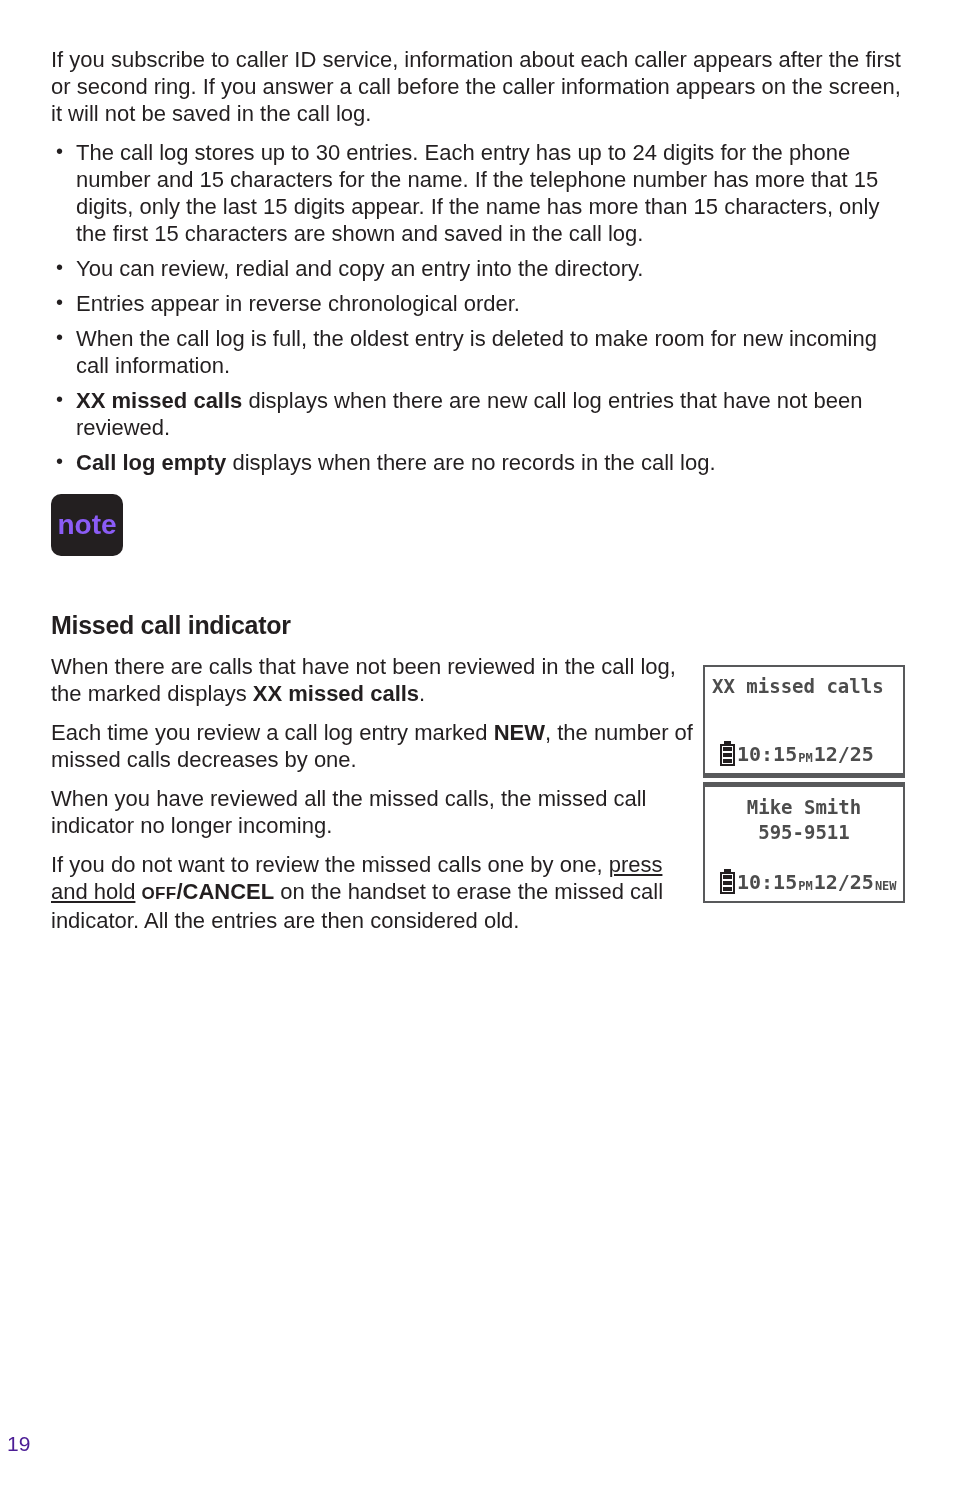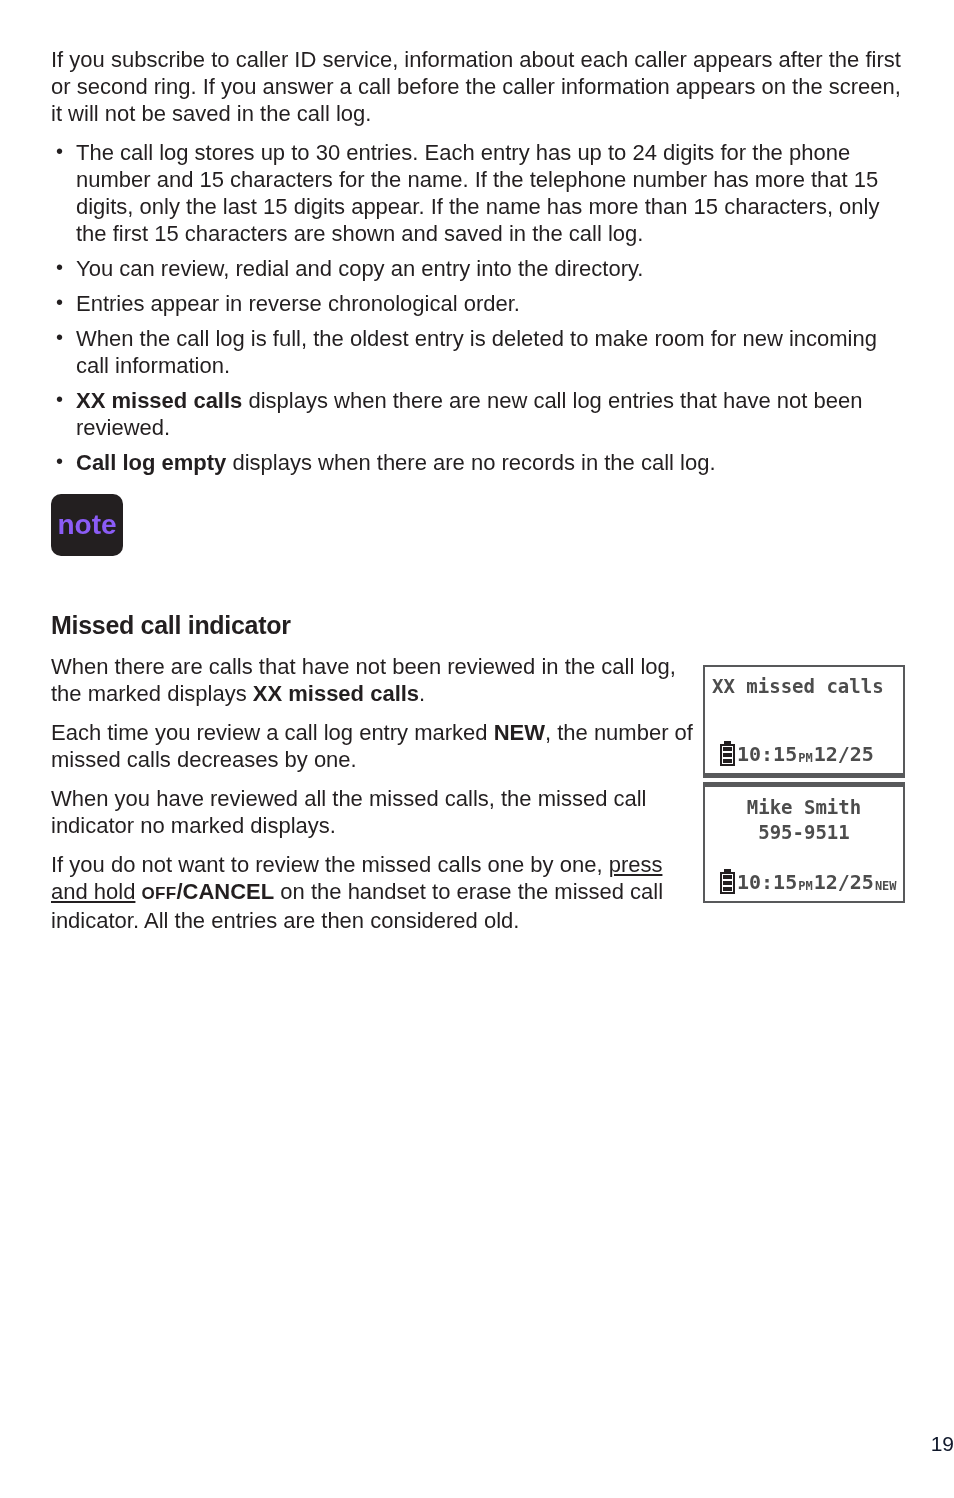--- a/index.html
+++ b/index.html
@@ -88,21 +88,21 @@
   .battery-cap { width: 7px; height: 3px; background: #231f20; }
   .battery-body {
     width: 15px; height: 22px; border: 2px solid #231f20;
     display: flex; flex-direction: column; justify-content: space-between;
     padding: 1px;
   }
   .battery-bar { width: 100%; height: 4px; background: #231f20; }
 
   .page-number {
     position: absolute; left: 7px; right: 0; top: 1432px;
-    text-align: right; font-size: 21px; color: #0f172a;
+    text-align: left; font-size: 21px; color: #4c1d95;
   }
 </style>
 </head>
 <body>
 
 <div class="page">
 
 
 
   <p class="body-text">If you subscribe to caller ID service, information about each caller appears after the first or second ring. If you answer a call before the caller information appears on the screen, it will not be saved in the call log.</p>
@@ -134,21 +134,21 @@
     </div>
   </div>
 
   <div class="missed-section">
     <h3 class="section-heading">Missed call indicator</h3>
 
     <div class="two-col">
       <div class="col-text">
         <p class="body-text"><span>When there are calls that have not been reviewed in the call log, the marked displays </span><span class="b">XX missed calls</span><span>.</span></p>
         <p class="body-text"><span>Each time you review a call log entry marked </span><span class="b">NEW</span><span>, the number of missed calls decreases by one.</span></p>
-        <p class="body-text">When you have reviewed all the missed calls, the missed call indicator no marked displays.</p>
+        <p class="body-text">When you have reviewed all the missed calls, the missed call indicator no longer incoming.</p>
         <p class="body-text"><span>If you do not want to review the missed calls one by one, </span><span class="underline">press and hold</span><span> </span><span class="smallcaps-key">OFF</span><span class="big-key">/CANCEL</span><span> on the handset to erase the missed call indicator. All the entries are then considered old.</span></p>
       </div>
 
       <div class="col-lcd">
 
         <div class="lcd lcd-1">
           <div class="lcd-line1">XX missed calls</div>
           <div class="lcd-bottom">
             <span class="battery">
               <span class="battery-cap"></span>

